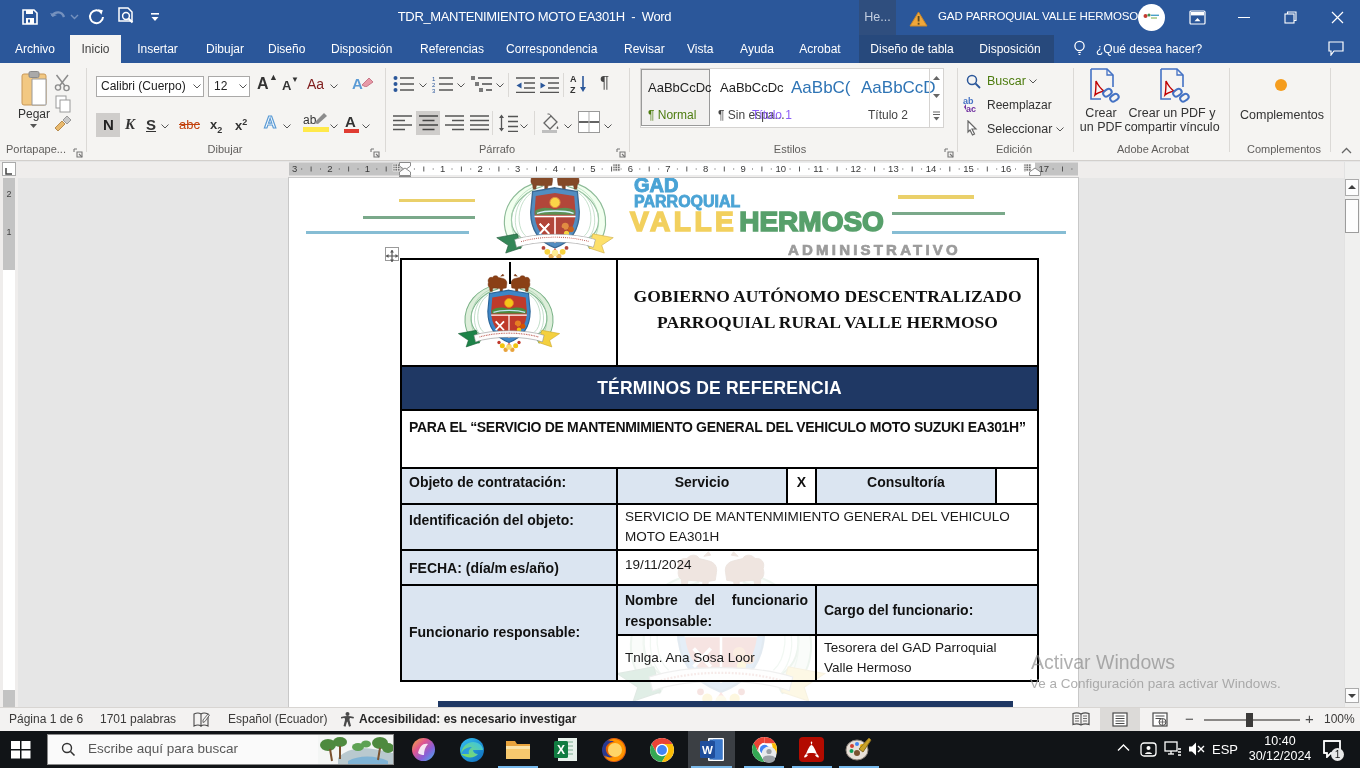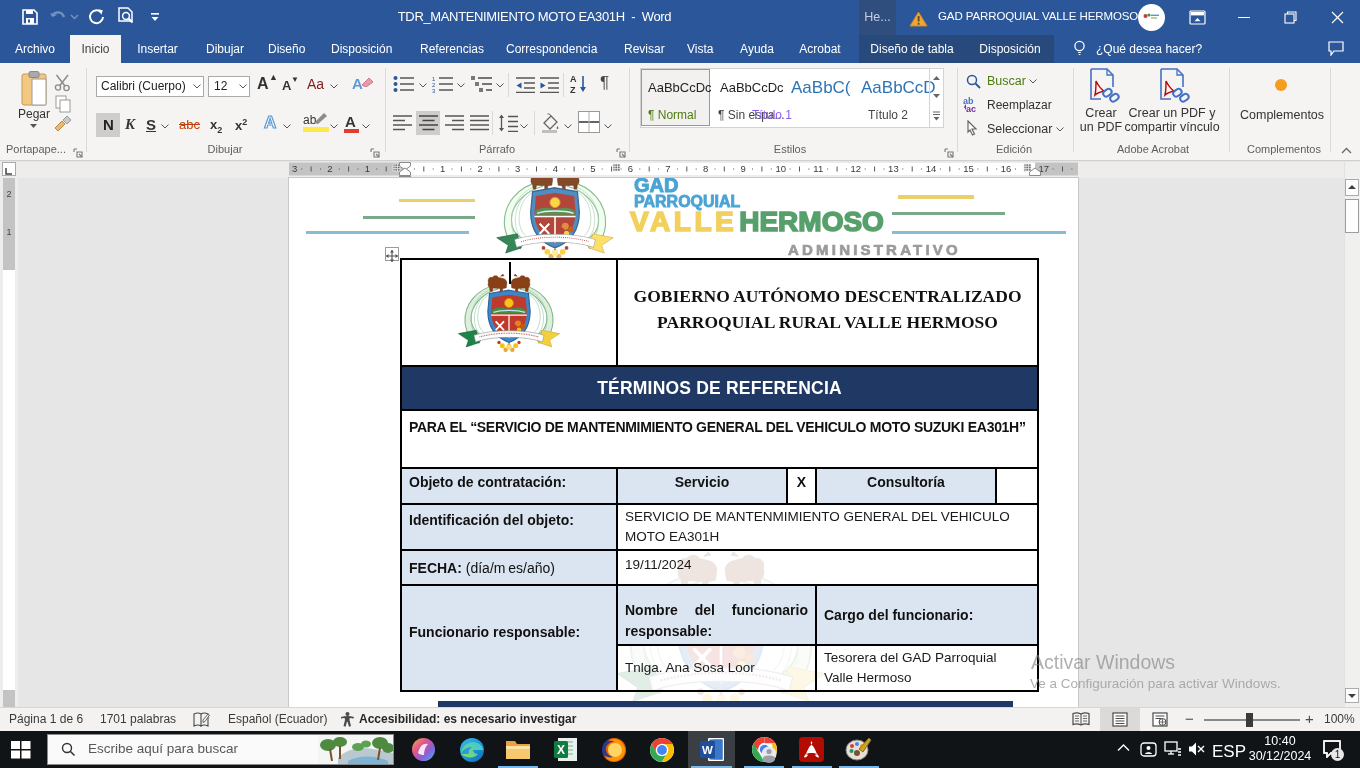--- a/index.html
+++ b/index.html
@@ -594,26 +594,26 @@
     <td class="tc blue lab" style="text-align:center;vertical-align:top;padding-top:5px">Servicio</td>
     <td class="tc lab" style="text-align:center;padding:5px 0 0 0;vertical-align:top">X</td>
     <td class="tc blue lab" style="text-align:center;vertical-align:top;padding-top:5px">Consultoría</td>
     <td class="tc"></td>
    </tr>
    <tr style="height:43px">
     <td class="tc blue lab" style="vertical-align:top;padding-top:7px">Identificación del objeto:</td>
     <td class="tc body" colspan="4">SERVICIO DE MANTENMIMIENTO GENERAL DEL VEHICULO<br>MOTO EA301H</td>
    </tr>
    <tr style="height:35px">
-    <td class="tc blue lab"><b>FECHA:</b> <span style="font-weight:normal">(día/m es/año)</span></td>
+    <td class="tc blue lab"><b>FECHA:</b> <span style="font-weight:bold">(día/m es/año)</span></td>
     <td class="tc body" colspan="4" style="vertical-align:top;padding-top:4px">19/11/2024</td>
    </tr>
    <tr style="height:42px">
     <td class="tc blue lab" rowspan="2" style="vertical-align:top;padding-top:38px">Funcionario responsable:</td>
-    <td class="tc blue lab" colspan="2" style="vertical-align:top;padding-top:14px;line-height:21px">
+    <td class="tc blue lab" colspan="2" style="vertical-align:top;padding-top:4px;line-height:21px">
                 <div style="display:flex;justify-content:space-between">
                   <span>Nombre</span>
                   <span>del</span>
                   <span>funcionario</span>
                 </div>
                 <div>responsable:</div>
               </td>
     <td class="tc blue lab" colspan="2">Cargo del funcionario:</td>
    </tr>
    <tr style="height:41px">
@@ -817,21 +817,21 @@
  <svg class="abs" style="left:1164px;top:10px" width="18" height="16" viewBox="0 0 18 16">
         <rect x="1" y="1" width="12" height="9" fill="none" stroke="#fff" stroke-width="1.3"></rect>
         <path d="M4 13h6" stroke="#fff" stroke-width="1.3"></path>
         <path d="M7 10v3" stroke="#fff" stroke-width="1.3"></path>
         <path d="M14 8h3M14 11h3M14 14h3" stroke="#fff" stroke-width="1.6"></path>
       </svg>
  <svg class="abs" style="left:1188px;top:10px" width="17" height="16" viewBox="0 0 17 16">
         <path d="M1 5.5h3l4-4v13l-4-4H1z" fill="#fff"></path>
         <path d="M10 5l6 6M16 5l-6 6" stroke="#fff" stroke-width="1.4"></path>
       </svg>
- <div class="abs" style="left:1212px;top:11px;font-size:17px">ESP</div>
+ <div class="abs" style="left:1212px;top:11px;font-size:13px">ESP</div>
  <div class="abs" style="left:1244px;top:3px;width:72px;text-align:center;font-size:12.5px;line-height:15px">10:40<br>30/12/2024</div>
  <svg class="abs" style="left:1322px;top:9px" width="20" height="18" viewBox="0 0 20 18">
         <path d="M2 1h16v12h-9l-4 4v-4H2z" fill="none" stroke="#fff" stroke-width="1.4"></path>
         <path d="M3 2h14v10H3z" fill="#111417"></path>
         <path d="M2 1h16v12h-9l-4 4v-4H2z" fill="none" stroke="#fff" stroke-width="1.4"></path>
       </svg>
   <div class="abs" style="left:1331px;top:17px;width:13px;height:13px;border-radius:50%;background:#e8e8e8;color:#111;font-size:10px;text-align:center;line-height:13px">1</div>
 </div>
 </div>
 </body></html>

